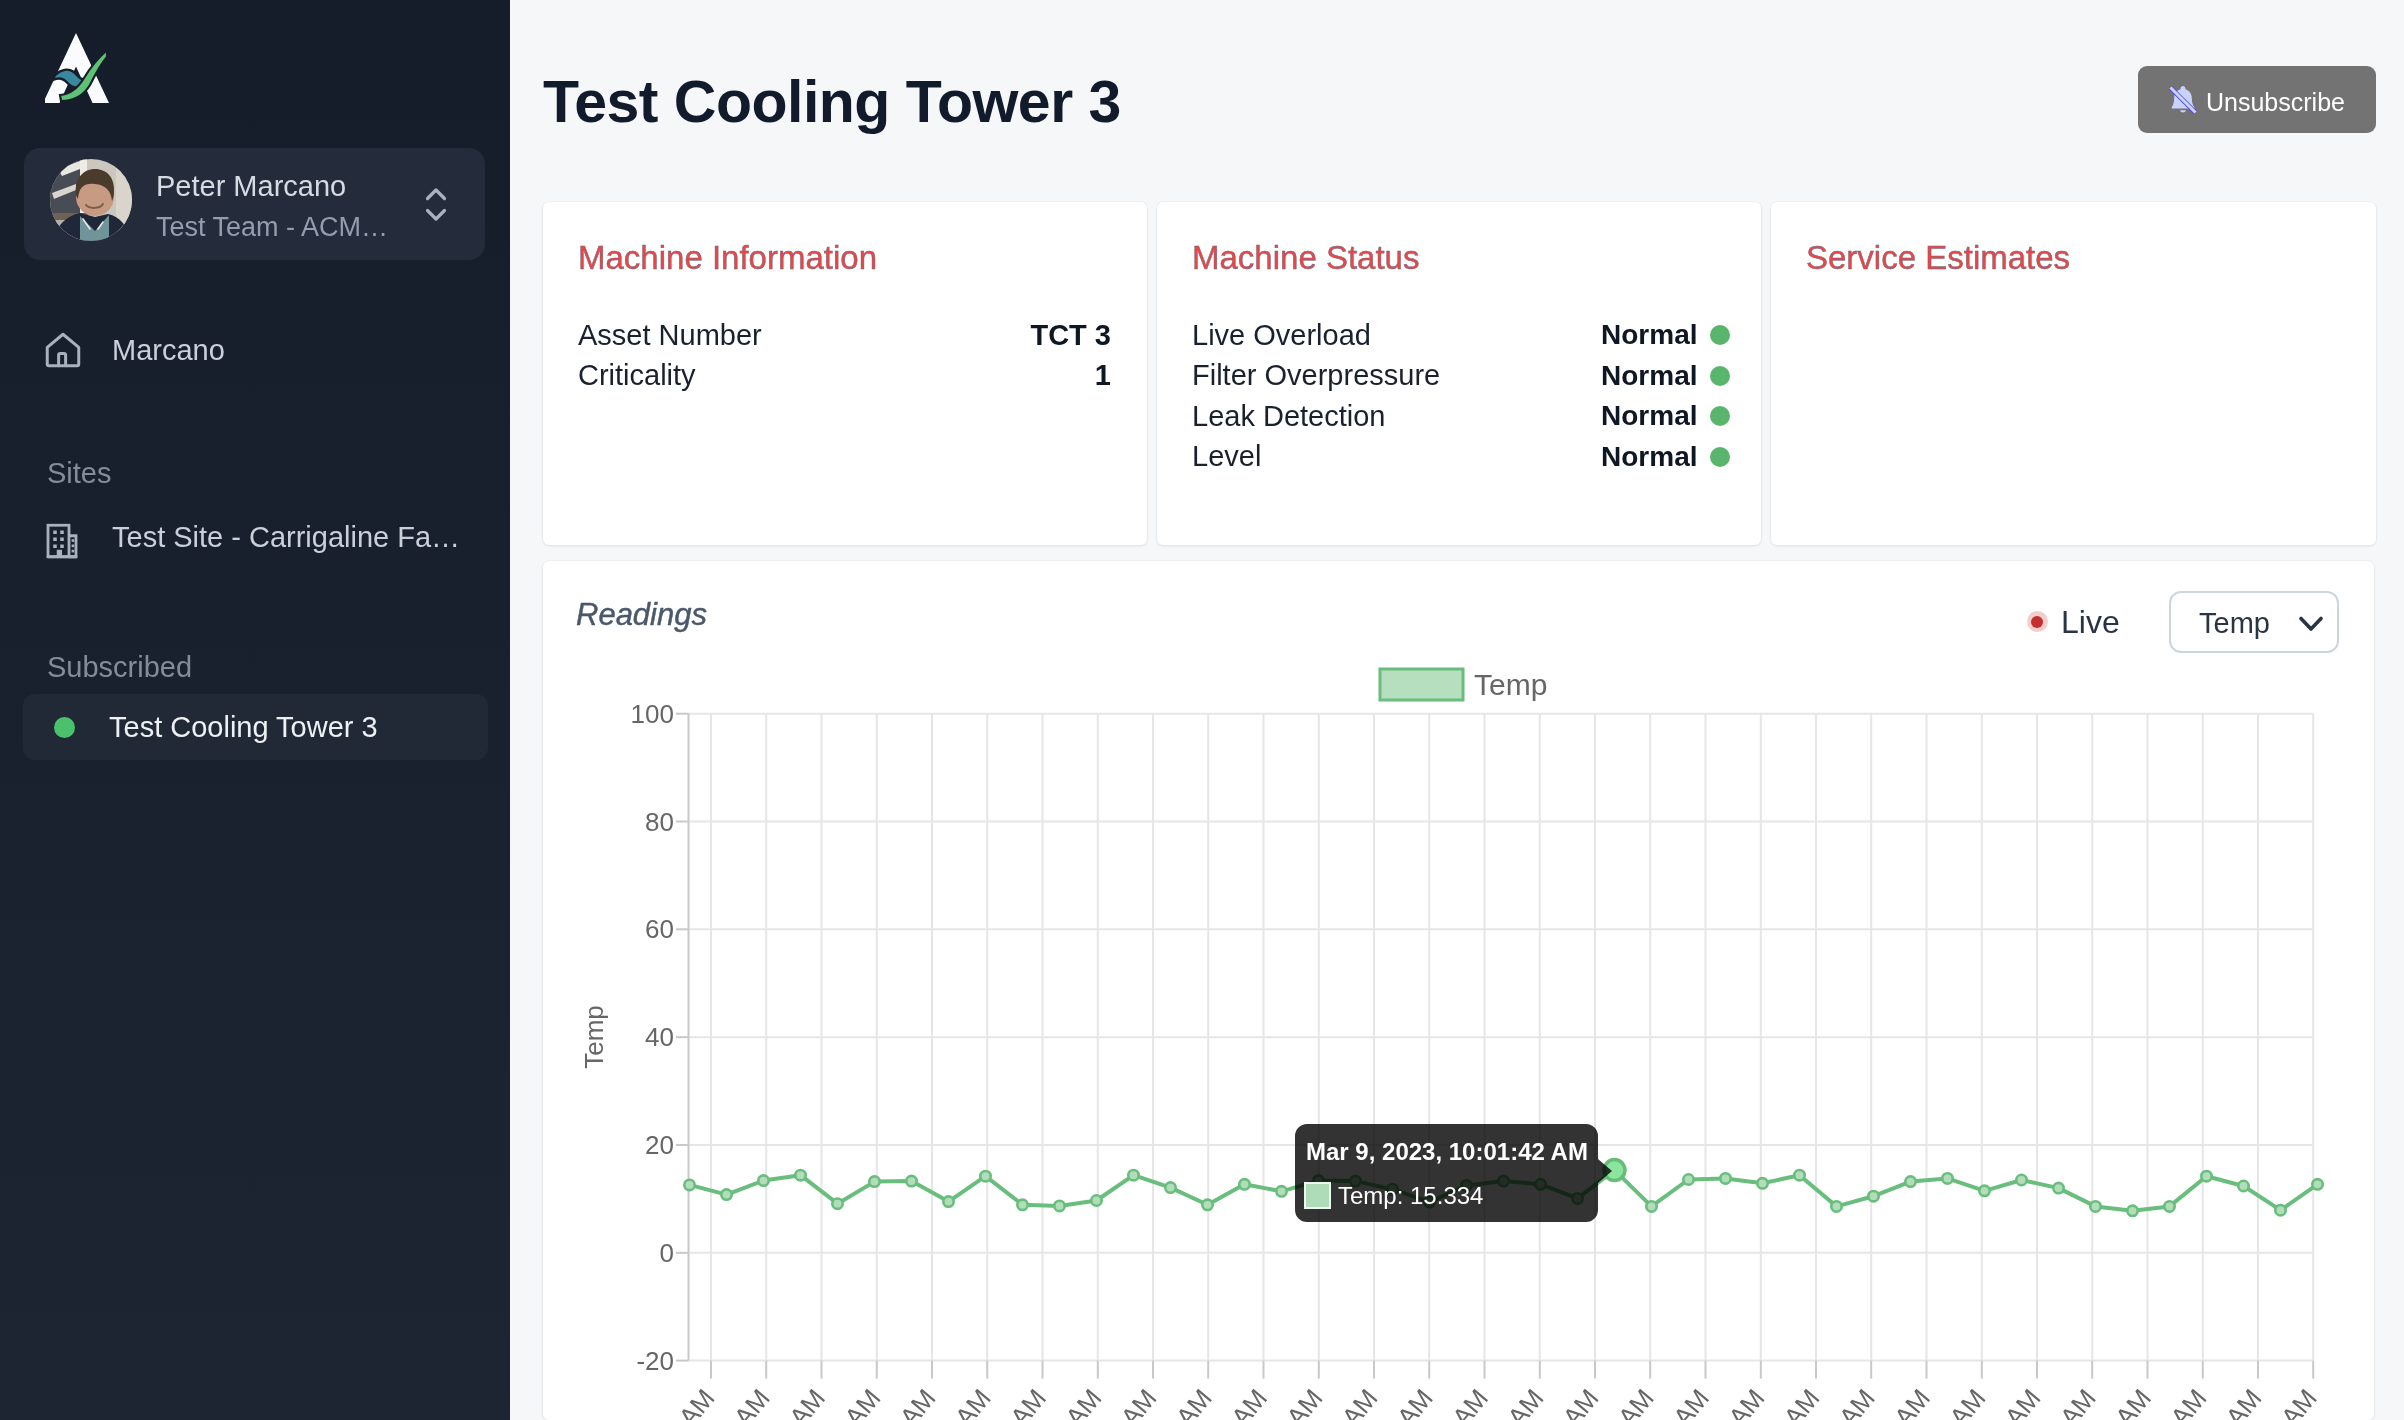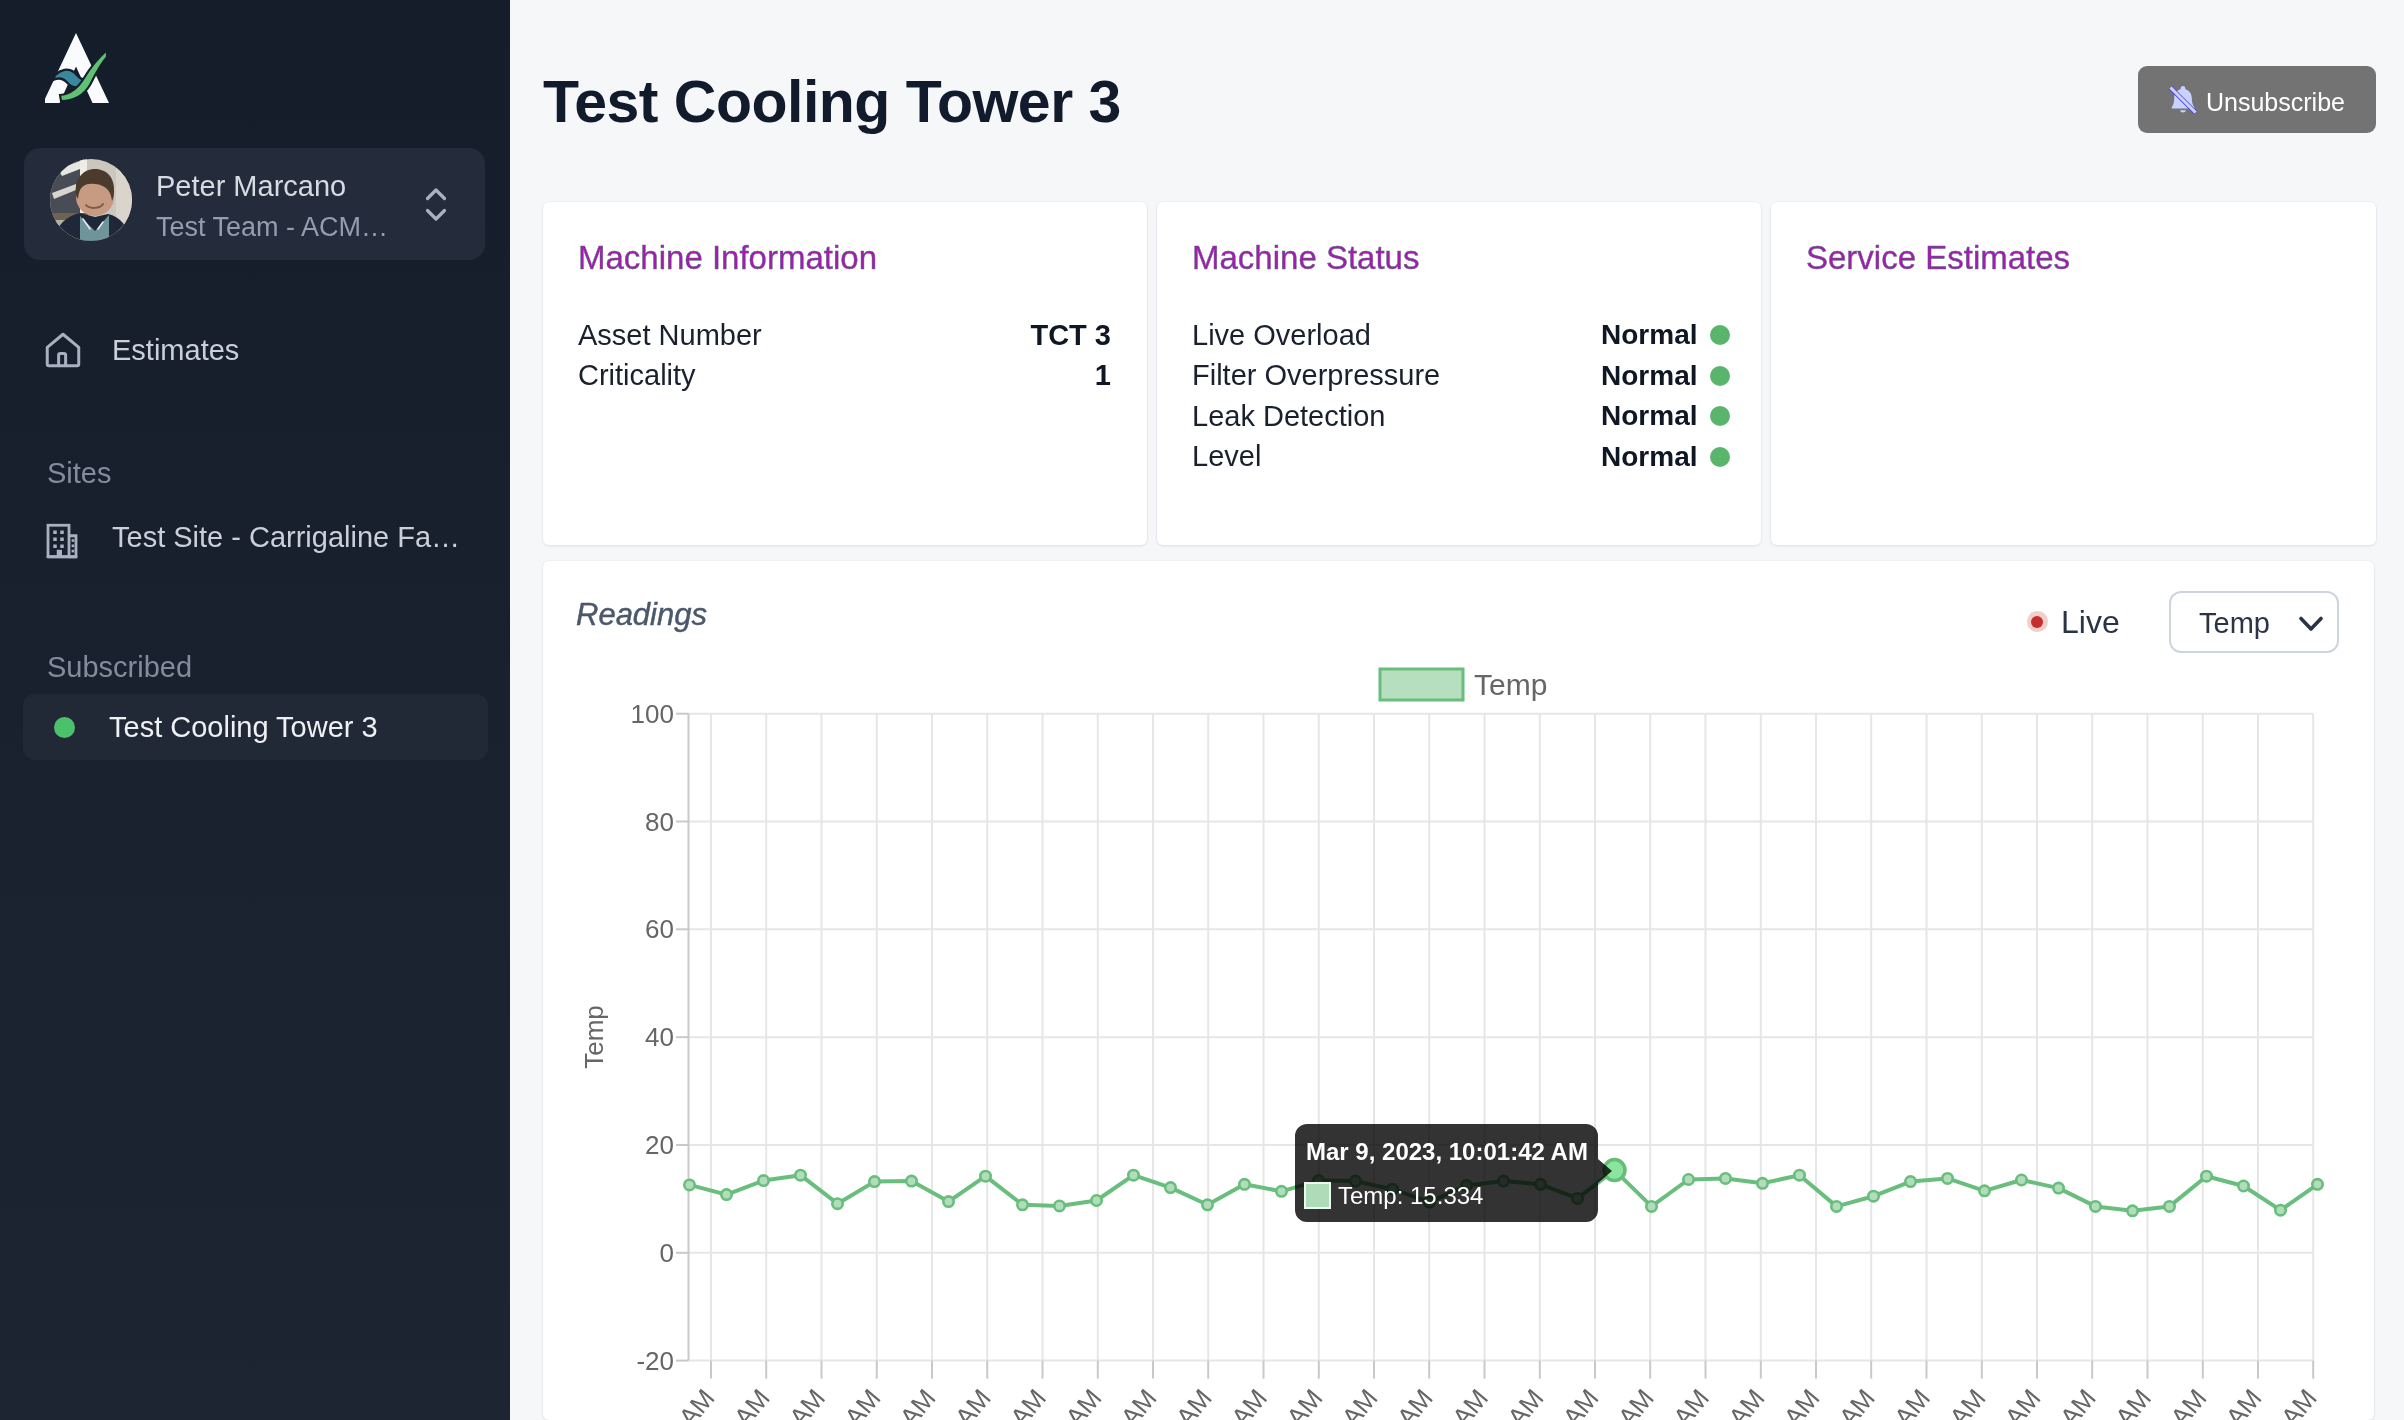--- a/index.html
+++ b/index.html
@@ -12,21 +12,21 @@
 .usub  { left:156px; top:211.8px; font-size:27px; color:#939db0; }
 .nav   { font-size:29px; color:#c9d0da; }
 .sech  { font-size:29px; color:#828c9c; }
 .selrow { position:absolute; left:23px; top:694px; width:465px; height:66px; border-radius:12px; background:#212937; }
 .seldot { position:absolute; left:53.5px; top:717px; width:21px; height:21px; border-radius:50%; background:#4cc16c; }
 h1 { position:absolute; left:543px; top:67.5px; font-size:59px; font-weight:bold; color:#121b2c; letter-spacing:-.5px; white-space:nowrap; }
 .unsub { position:absolute; left:2138px; top:66px; width:238px; height:67px; background:#737373; border-radius:9px; }
 .unsub span { position:absolute; left:68px; top:22px; font-size:25px; color:#fff; }
 .card { position:absolute; top:202px; height:343px; background:#fff; border-radius:6px;
   box-shadow:0 1px 3px rgba(16,24,40,.09), 0 0 0 1px rgba(16,24,40,.02); }
-.card h2 { position:absolute; left:35px; top:37.3px; font-size:33px; font-weight:normal; color:#a21caf; -webkit-text-stroke:.45px #5d6c80; white-space:nowrap; }
+.card h2 { position:absolute; left:35px; top:37.3px; font-size:33px; font-weight:normal; color:#ef4444; -webkit-text-stroke:.45px #5d6c80; white-space:nowrap; }
 .rows { position:absolute; left:35px; top:112.9px; }
 .row { display:flex; justify-content:space-between; align-items:center; height:40.5px; }
 .lab { font-size:29px; color:#1a212e; display:flex; align-items:center; }
 .val { font-size:28px; font-weight:bold; color:#0f1624; display:flex; align-items:center; }
 .sdot { display:inline-block; width:20px; height:20px; border-radius:50%; background:#58b56b; margin-left:12px; }
 .inf { display:inline-flex; margin-left:13px; }
 .inf svg { display:block; }
 .rcard { position:absolute; left:543px; top:561px; width:1831px; height:859px; background:#fff; border-radius:6px;
   box-shadow:0 1px 3px rgba(16,24,40,.09), 0 0 0 1px rgba(16,24,40,.02); }
 .rtitle { left:576px; top:596.6px; font-size:31px; color:#4b586c;font-style:italic; -webkit-text-stroke:.45px #4b586c; }
@@ -70,21 +70,21 @@
 <div class="abs uname">Peter Marcano</div>
 <div class="abs usub">Test Team - ACM…</div>
 <svg width="22" height="35" viewBox="0 0 22 35" fill="none" stroke="#a9b2c0" stroke-width="3.2" stroke-linecap="round" stroke-linejoin="round" style="position:absolute;left:425px;top:187px">
 <path d="M2.5 11.5 L11 3 L19.5 11.5"></path>
 <path d="M2.5 23.5 L11 32 L19.5 23.5"></path>
 </svg>
 <svg width="44" height="42" viewBox="0 0 24 24" fill="none" stroke="#a8b1bf" stroke-width="1.7" stroke-linecap="round" stroke-linejoin="round" style="position:absolute;left:41px;top:329px">
 <path d="M3 10.5 L12 3 L21 10.5 V20 a1 1 0 0 1 -1 1 H4 a1 1 0 0 1 -1 -1 Z"></path>
 <path d="M9.5 21 v-6 a1 1 0 0 1 1-1 h2 a1 1 0 0 1 1 1 v6"></path>
 </svg>
-<div class="abs nav" style="left:112px;top:334.2px">Estimates</div>
+<div class="abs nav" style="left:112px;top:334.2px">Marcano</div>
 <div class="abs sech" style="left:47px;top:457px">Sites</div>
 <svg width="42" height="44" viewBox="0 0 24 24" fill="none" stroke="#a8b1bf" stroke-width="1.6" style="position:absolute;left:41px;top:519px">
 <rect x="4" y="3" width="12" height="18"></rect>
 <path d="M16 9 h4 v12 h-4"></path>
 <path d="M4 21 h16" stroke-linecap="round"></path>
 <rect x="7" y="6" width="2" height="2" fill="#a8b1bf" stroke="none"></rect>
 <rect x="11" y="6" width="2" height="2" fill="#a8b1bf" stroke="none"></rect>
 <rect x="7" y="10" width="2" height="2" fill="#a8b1bf" stroke="none"></rect>
 <rect x="11" y="10" width="2" height="2" fill="#a8b1bf" stroke="none"></rect>
 <rect x="7" y="14" width="2" height="2" fill="#a8b1bf" stroke="none"></rect>

